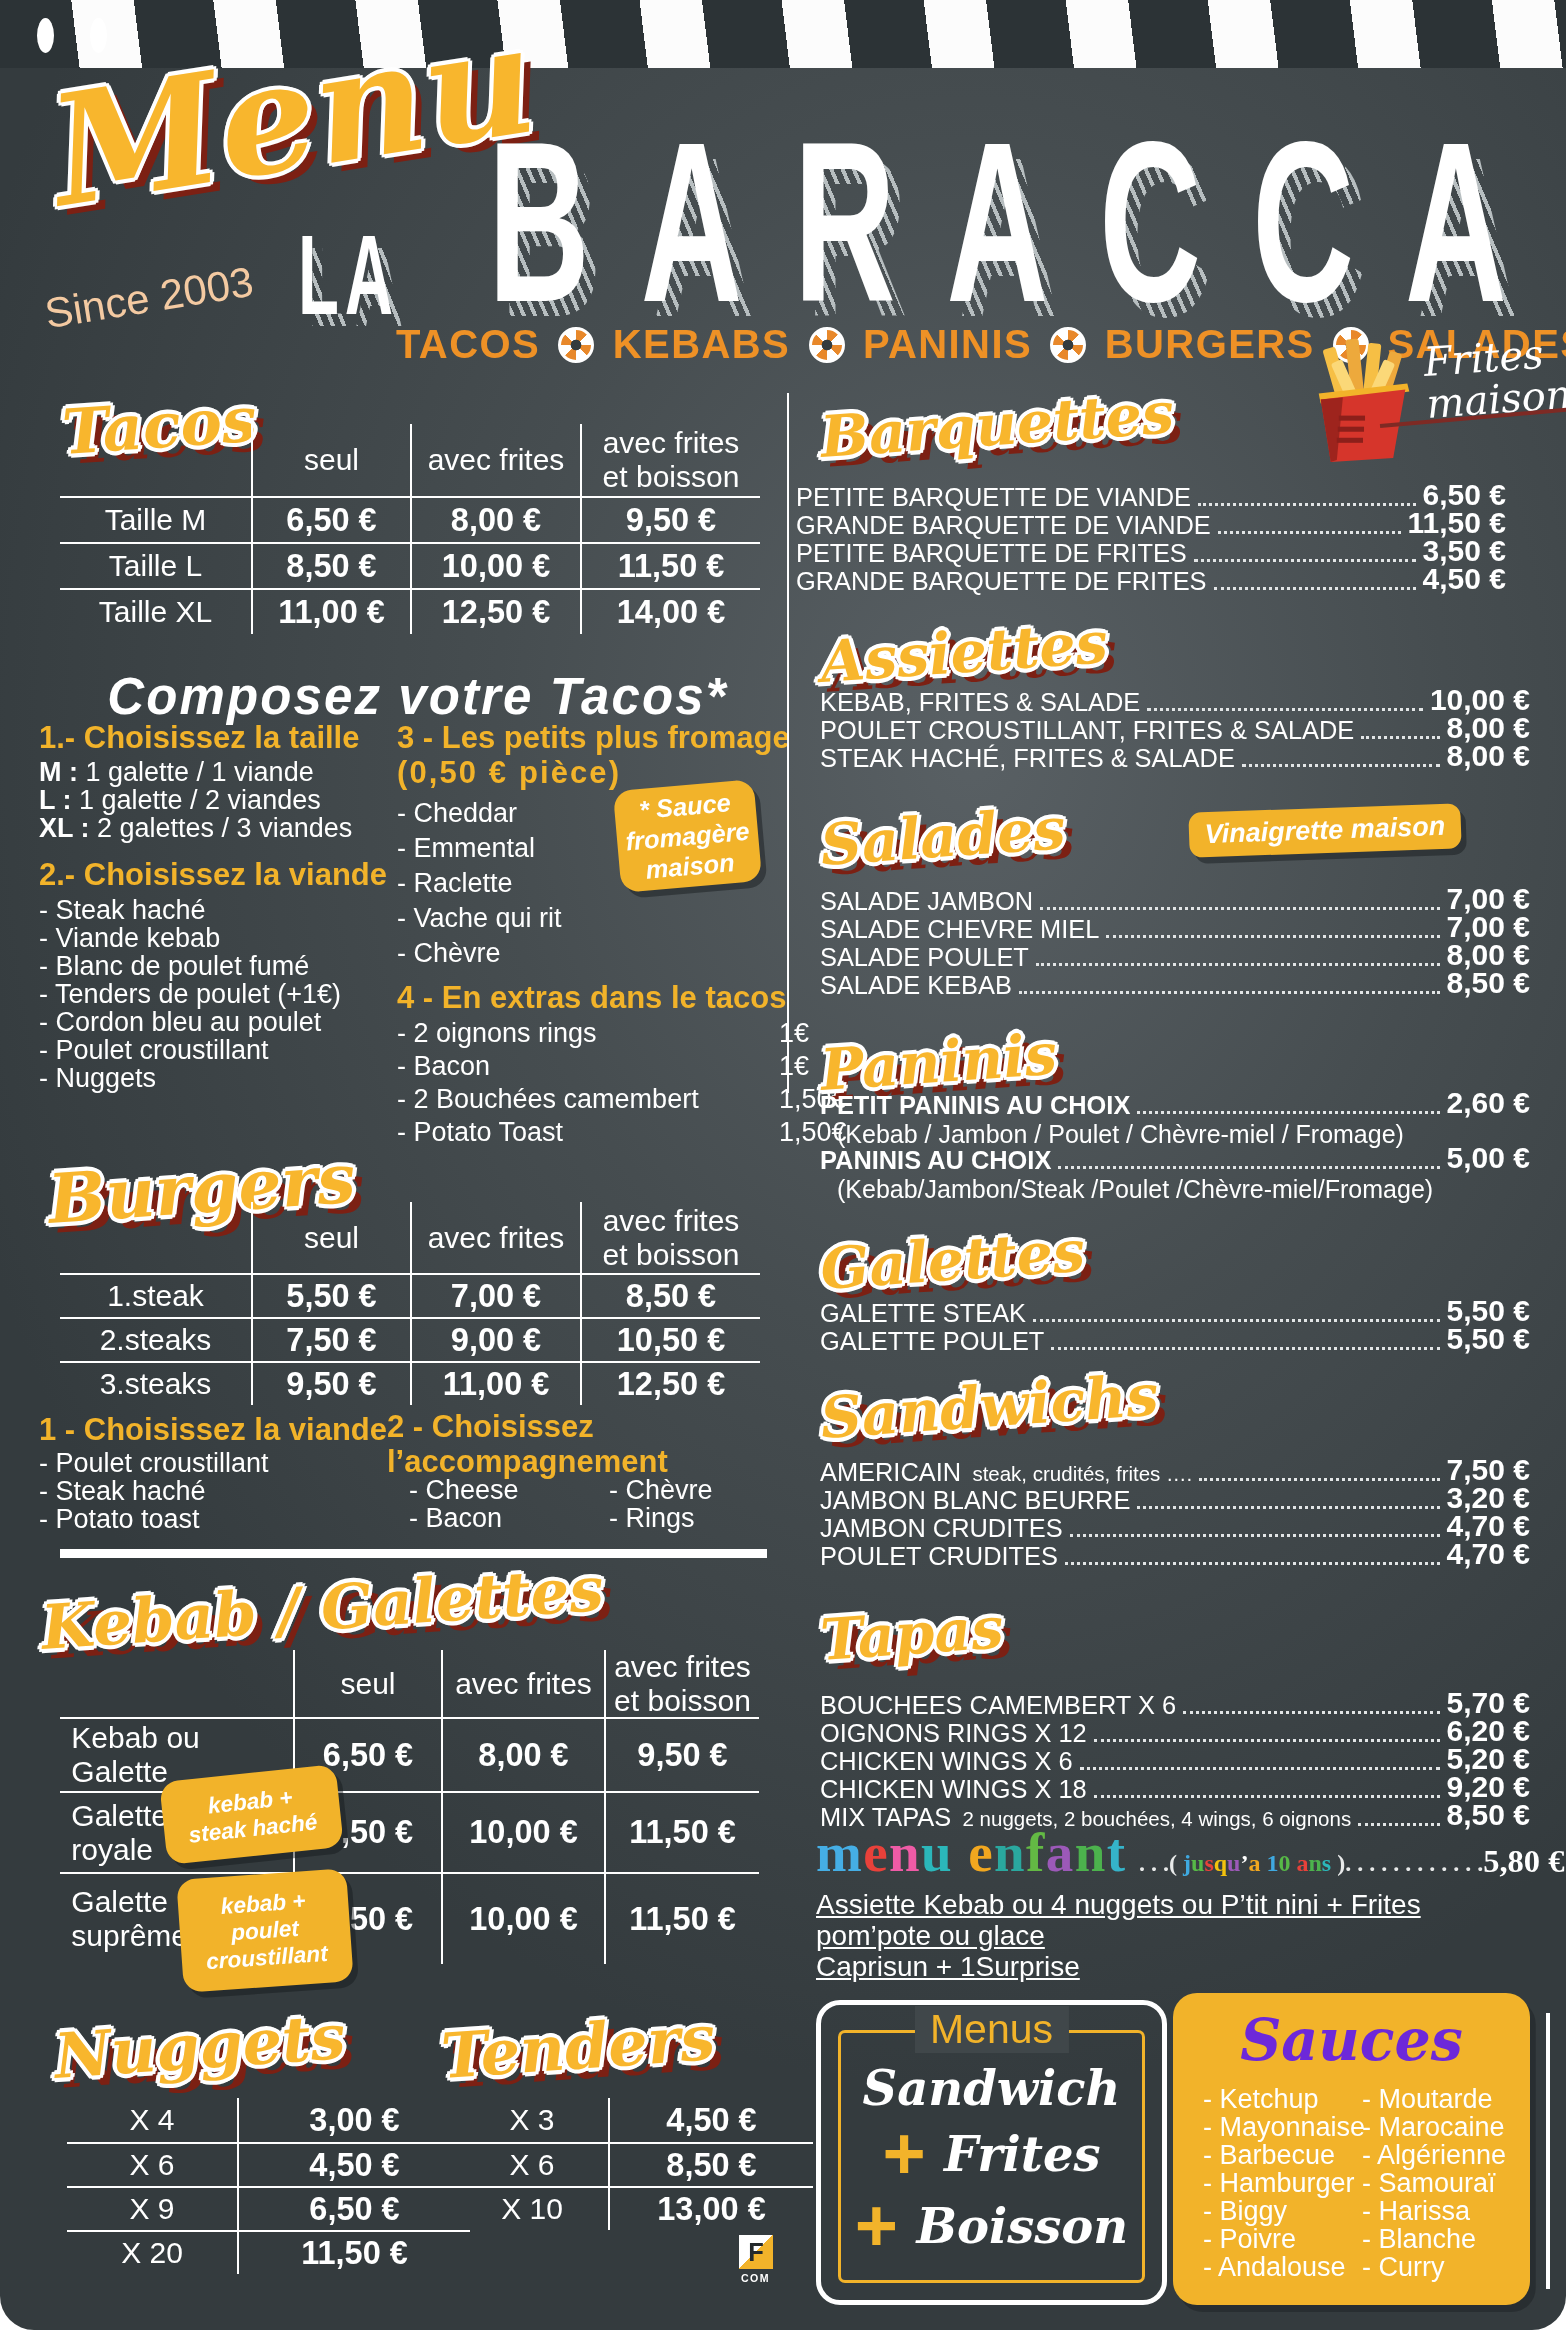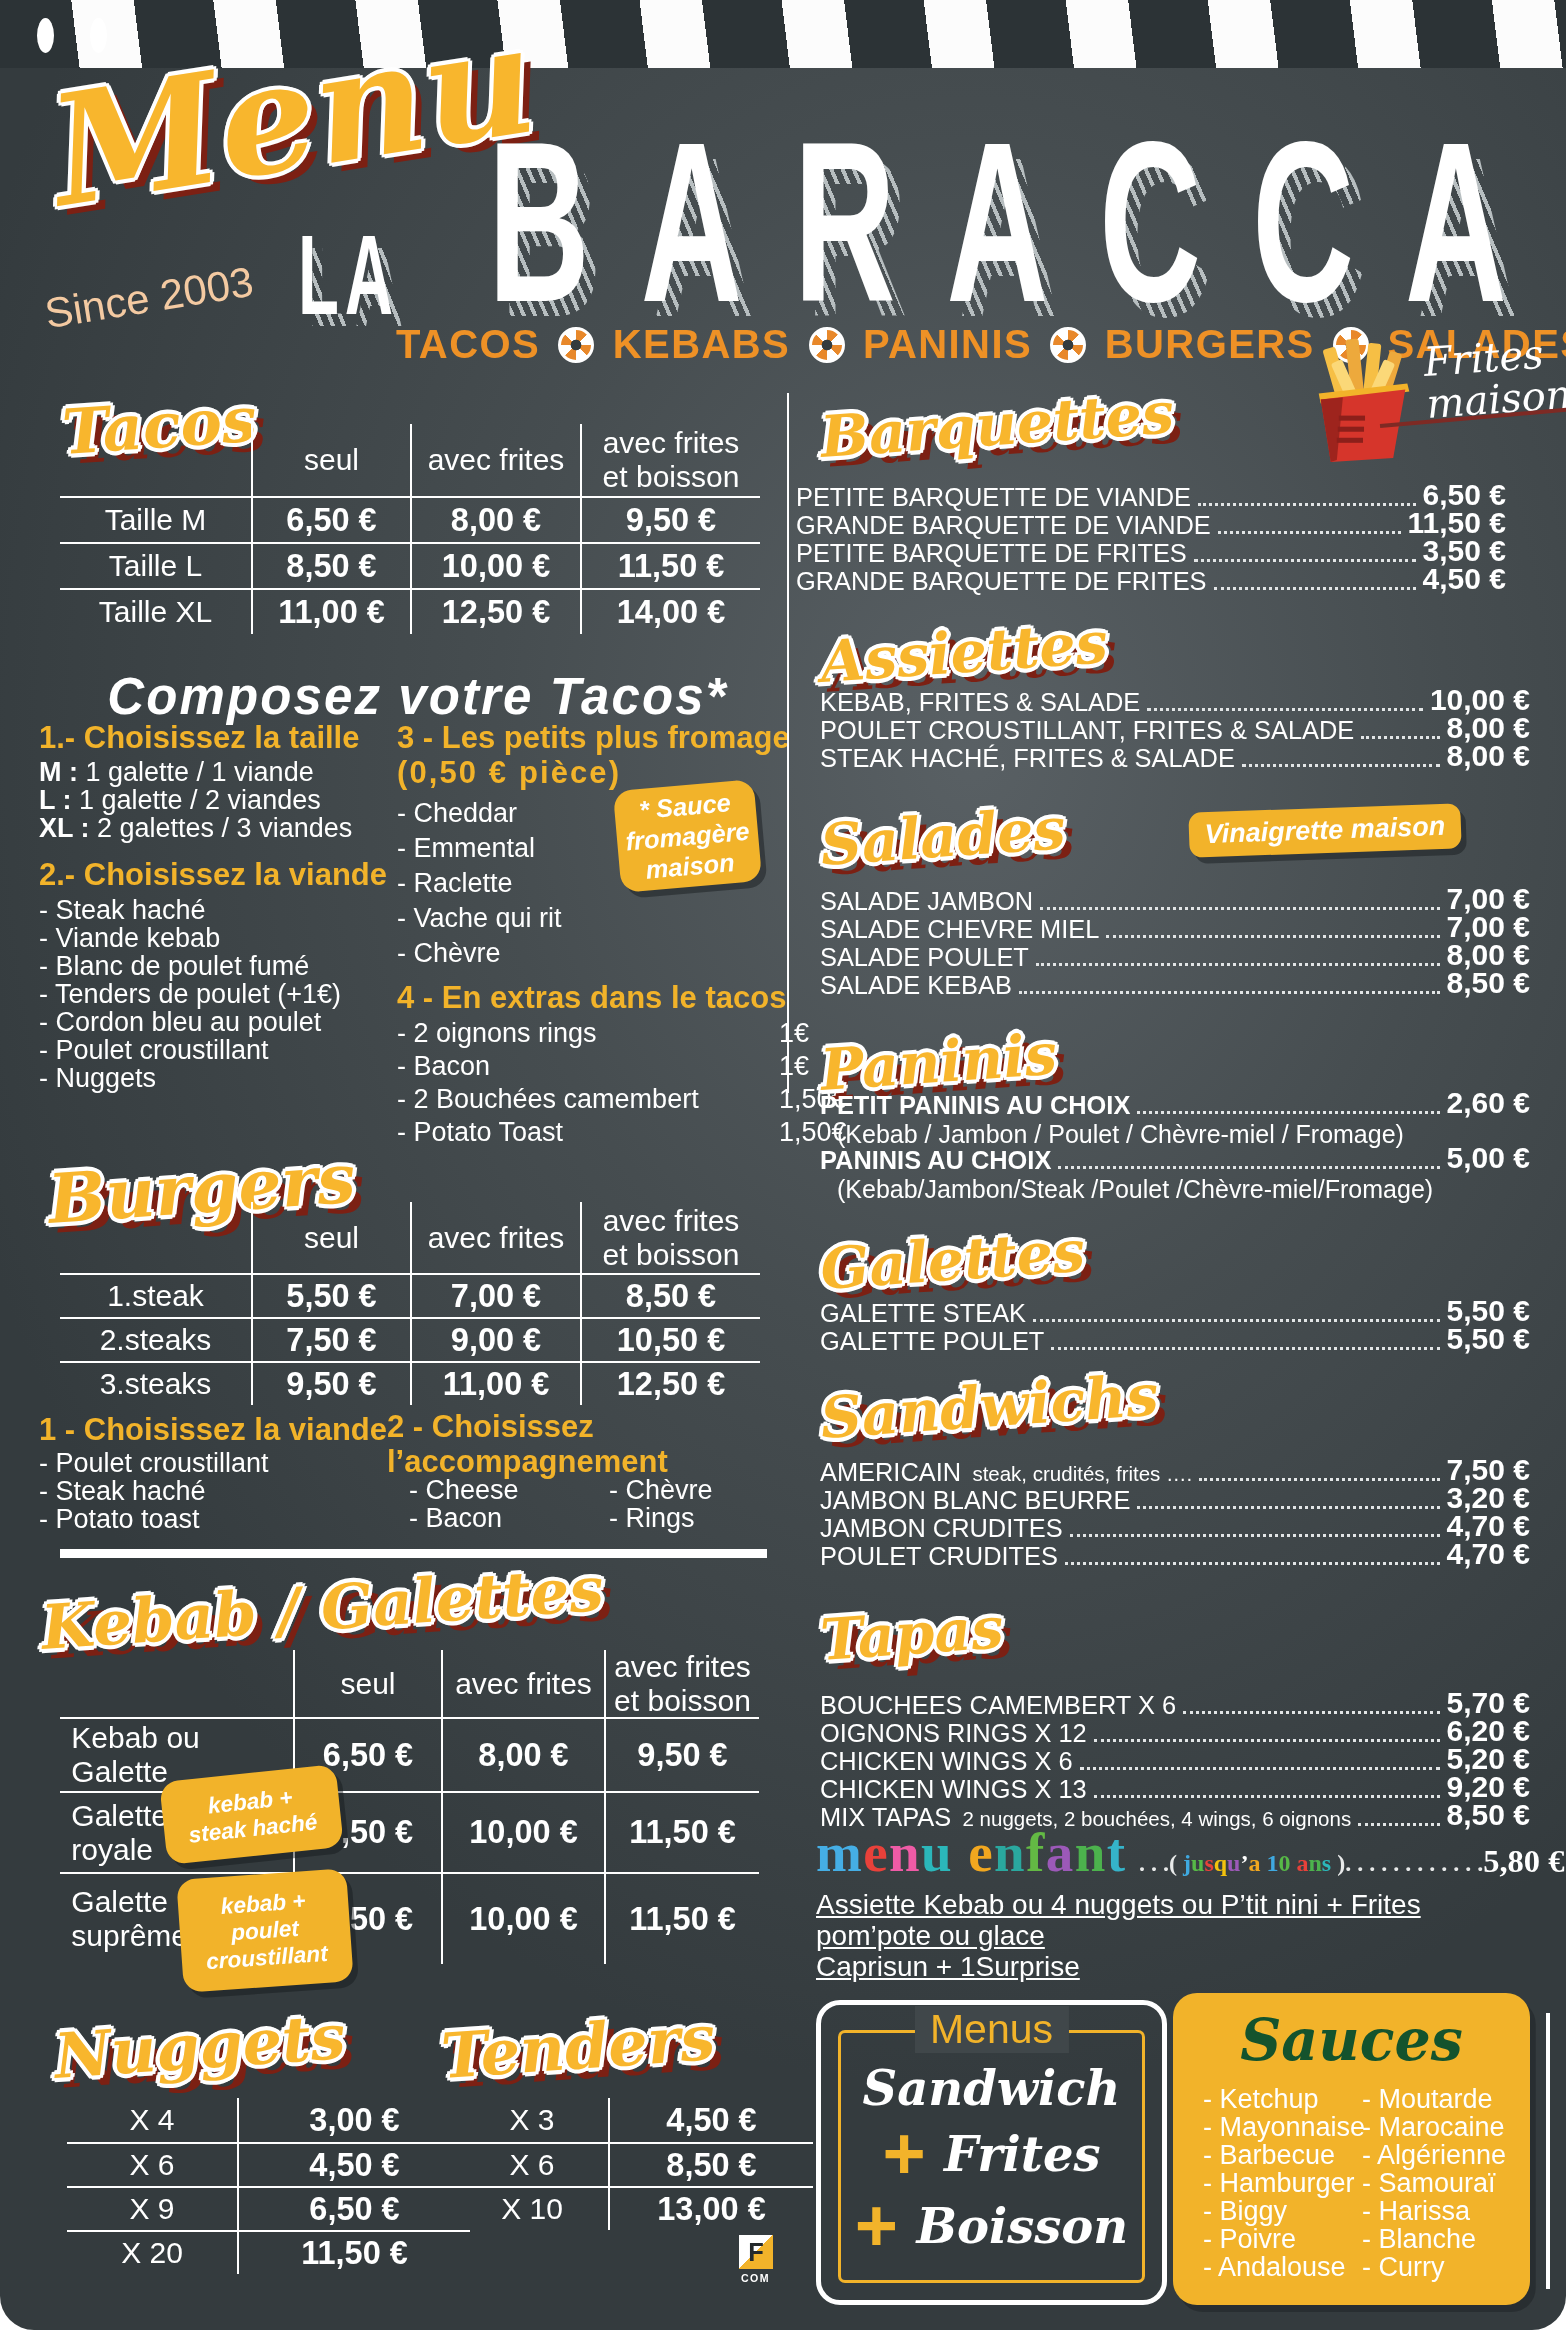--- a/index.html
+++ b/index.html
@@ -83,21 +83,21 @@
   
   .menus-box{position:absolute;border:5px solid #fff;border-radius:24px;}
   .menus-inner{position:absolute;left:17px;right:17px;top:25.4px;bottom:17px;border:3.5px solid #f2b32a;border-radius:7px;}
   .menus-title{position:absolute;top:1.4px;left:50%;transform:translateX(-50%);background:#40474a;
                padding:0 15.5px;color:#f2b32a;font-size:41px;}
   .menus-item{font-family:"DejaVu Serif",serif;font-style:italic;font-weight:bold;color:#fff;font-size:48px;}
   .plus{color:#f2b32a;font-weight:bold;font-size:74px;line-height:57px;}
   .menus-row{display:flex;align-items:center;justify-content:center;gap:18.4px;}
 
   .sauces-box{position:absolute;background:#f2b32a;border-radius:24px;box-shadow:5.7px 7px 0 rgba(20,24,26,.35);}
-  .sauces-title{font-family:"DejaVu Serif",serif;font-style:italic;font-weight:bold;color:#14532d;font-size:57px;text-align:center;}
+  .sauces-title{font-family:"DejaVu Serif",serif;font-style:italic;font-weight:bold;color:#6d28d9;font-size:57px;text-align:center;}
   .sauces-cols{display:flex;padding:12.7px 7px 0 30px;}
   .sauces-col{color:#fff;font-size:27px;line-height:28px;}
   .sauces-col div{height:28px;white-space:nowrap;}
 
   .logo-f{position:absolute;width:34px;height:34px;background:linear-gradient(135deg,#ffffff 50%,#f2b32a 50%);
           display:flex;align-items:center;justify-content:center;color:#23292c;font-weight:bold;font-size:25.4px;}
   .logo-com{position:absolute;color:#fff;font-weight:bold;font-size:10.6px;letter-spacing:1.4px;}
 </style>
 </head>
 <body>
@@ -456,21 +456,21 @@
         <span class="mi-name">OIGNONS RINGS X 12</span>
         <span class="mi-dots"></span>
         <span class="mi-price">6,20 €</span>
       </div>
     <div class="mi">
         <span class="mi-name">CHICKEN WINGS X 6</span>
         <span class="mi-dots"></span>
         <span class="mi-price">5,20 €</span>
       </div>
     <div class="mi">
-        <span class="mi-name">CHICKEN WINGS X 13</span>
+        <span class="mi-name">CHICKEN WINGS X 18</span>
         <span class="mi-dots"></span>
         <span class="mi-price">9,20 €</span>
       </div>
     <div class="mi">
         <span class="mi-name">MIX TAPAS</span>
         <span class="mi-sub">2 nuggets, 2 bouchées, 4 wings, 6 oignons</span>
         <span class="mi-dots"></span>
         <span class="mi-price">8,50 €</span>
       </div>
   </div>

